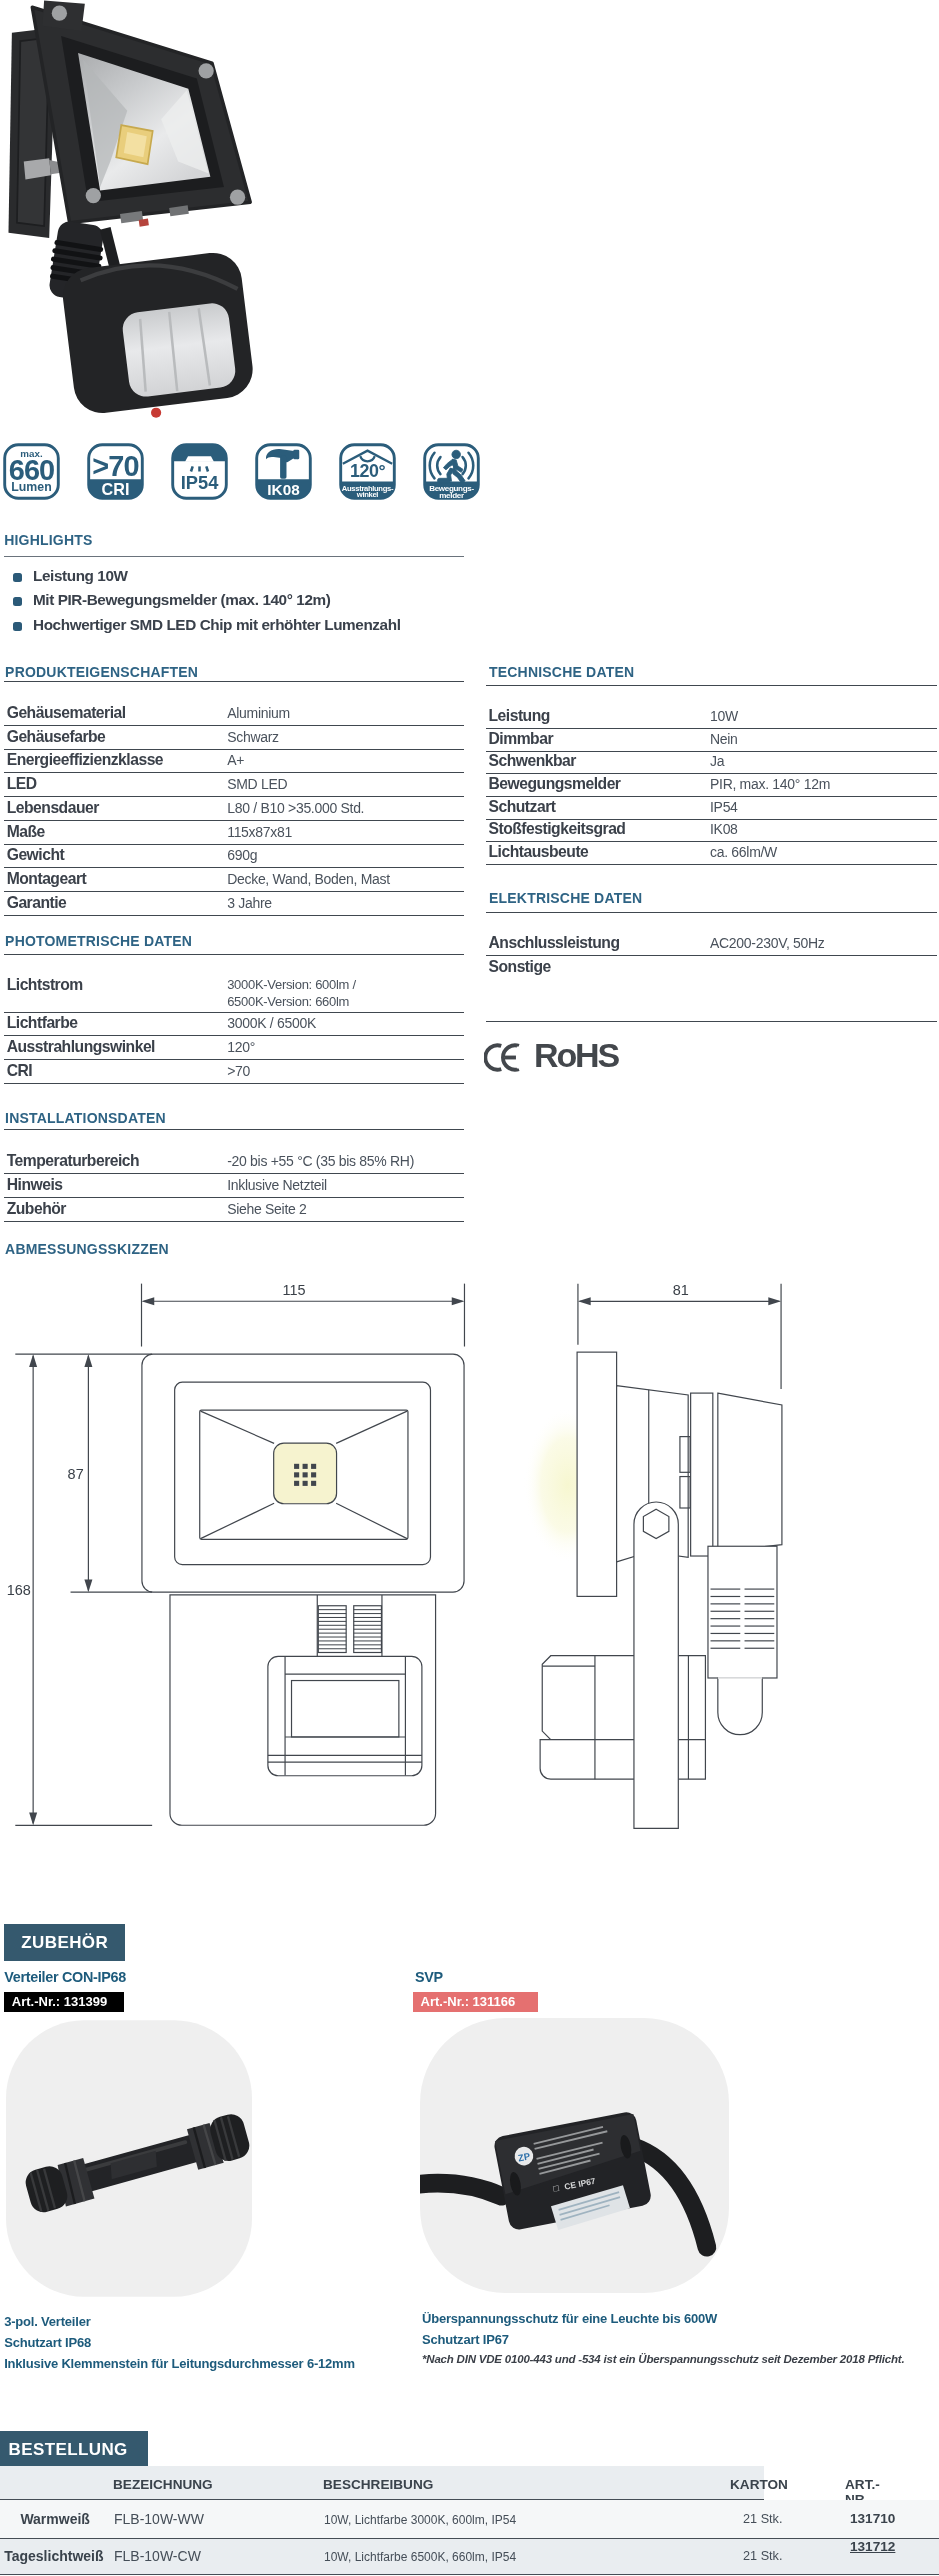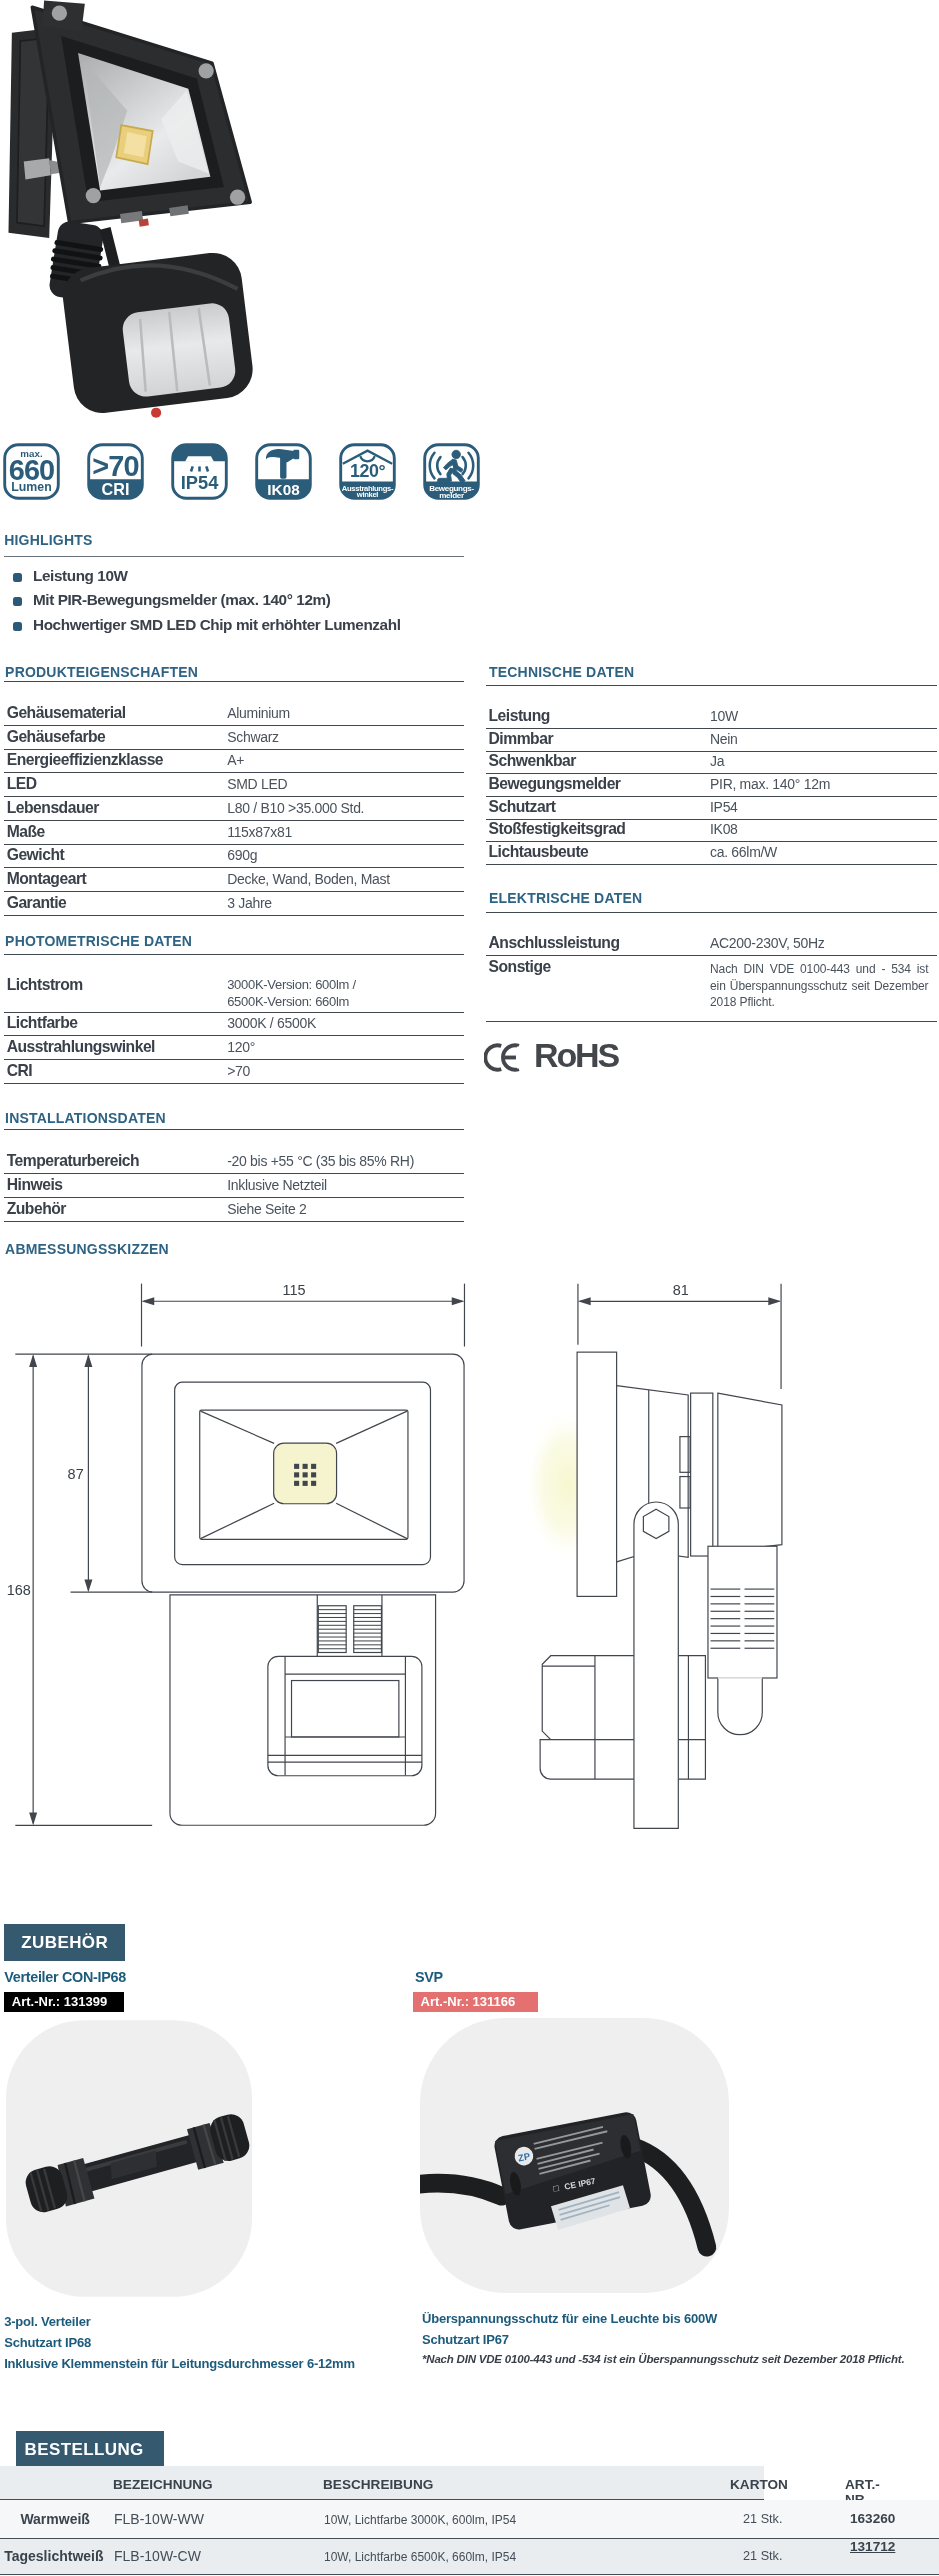--- a/index.html
+++ b/index.html
@@ -265,21 +265,20 @@
 
 <div class="abs h2" style="left:489px;top:890px;">ELEKTRISCHE DATEN</div>
 
 <div class="abs" style="left:486px;top:912px;width:451px;border-top:0.8px solid #40474f;">
   <div class="trow" style="top:0;height:22px">
       <span class="lbl">Anschlussleistung</span>
       <span class="val" style="left:224px">AC200-230V, 50Hz</span>
     </div>
   <div class="trow" style="top:23px;height:65px">
       <span class="lbl" style="bottom:45px">Sonstige</span>
-    <span class="val" style="left:224px;right:8.5px;bottom:10.2px;font-size:12px;line-height:16.6px;text-align:justify;letter-spacing:-0.1px;">Nach DIN VDE 0100-443 und - 534 ist ein Überspannungsschutz seit Dezember 2018 Pflicht.</span>
     </div>
 </div>
 
 <svg class="abs" style="left:484px;top:1043px" width="37" height="29" viewBox="0 0 44 34">
   <g fill="none" stroke="#43474c" stroke-width="4.6">
     <path d="M20.5 3.2 A14.5 14.5 0 1 0 20.5 30.8"></path>
     <path d="M41.5 3.2 A14.5 14.5 0 1 0 41.5 30.8"></path>
   </g>
   <line x1="25" y1="17" x2="38" y2="17" stroke="#43474c" stroke-width="4.6"></line>
   <rect x="39" y="4" width="6" height="26" fill="#fff"></rect>
@@ -545,35 +544,35 @@
     </g>
   </g>
 </svg>
 
 <div class="abs" style="left:4.2px;top:2311px;font-size:13px;font-weight:bold;color:#1d5b7c;line-height:21px;letter-spacing:-0.2px;">3-pol. Verteiler<br>Schutzart IP68<br>Inklusive Klemmenstein für Leitungsdurchmesser 6-12mm</div>
 
 <div class="abs" style="left:422px;top:2308px;font-size:13px;font-weight:bold;color:#1d5b7c;line-height:21px;letter-spacing:-0.2px;">Überspannungsschutz für eine Leuchte bis 600W<br>Schutzart IP67</div>
 
 <div class="abs" style="left:422px;top:2353px;font-size:11.5px;font-style:italic;font-weight:bold;color:#3a3f47;letter-spacing:-0.2px;">*Nach DIN VDE 0100-443 und -534 ist ein Überspannungsschutz seit Dezember 2018 Pflicht.</div>
 
-<div class="abs" style="left:0;top:2431px;width:139px;height:37px;background:#35596e;color:#fff;font-size:17px;font-weight:bold;line-height:37px;padding-left:8.5px;letter-spacing:0.4px;margin-left:16px;">BESTELLUNG</div>
+<div class="abs" style="left:0;top:2431px;width:139px;height:37px;background:#35596e;color:#fff;font-size:17px;font-weight:bold;line-height:37px;padding-left:8.5px;letter-spacing:0.4px;">BESTELLUNG</div>
 
 <div class="abs" style="left:0;top:2466px;width:764px;height:33px;background:#e9edf0;border-bottom:1.3px solid #454d55;">
   <span class="abs" style="left:113px;top:11px;font-size:13.6px;font-weight:bold;color:#3a434c;">BEZEICHNUNG</span>
   <span class="abs" style="left:323px;top:11px;font-size:13.6px;font-weight:bold;color:#3a434c;">BESCHREIBUNG</span>
   <span class="abs" style="left:730px;top:11px;font-size:13.6px;font-weight:bold;color:#3a434c;">KARTON</span>
   <span class="abs" style="left:845px;top:11px;font-size:13.6px;font-weight:bold;color:#3a434c;">ART.-NR.</span>
 </div>
 
 <div class="abs" style="left:0;top:2500px;width:940px;height:38px;background:#f5f7f8;border-bottom:0.8px solid #454d55;">
   <span class="abs" style="left:20.4px;top:11px;font-size:14px;font-weight:bold;color:#3a434c;">Warmweiß</span>
   <span class="abs" style="left:114px;top:11px;font-size:14px;color:#454e58;">FLB-10W-WW</span>
   <span class="abs" style="left:324px;top:12.7px;font-size:12px;color:#454e58;">10W, Lichtfarbe 3000K, 600lm, IP54</span>
   <span class="abs" style="left:743px;top:12px;font-size:12.7px;color:#454e58;">21 Stk.</span>
-  <span class="abs" style="left:850px;top:11px;font-size:13.6px;font-weight:bold;color:#3a434c;">163260</span>
+  <span class="abs" style="left:850px;top:11px;font-size:13.6px;font-weight:bold;color:#3a434c;">131710</span>
 </div>
 
 <div class="abs" style="left:0;top:2539px;width:940px;height:35px;background:#e9edf0;border-bottom:0.8px solid #454d55;">
   <span class="abs" style="left:4.2px;top:9.3px;font-size:14px;font-weight:bold;color:#3a434c;">Tageslichtweiß</span>
   <span class="abs" style="left:114px;top:9.3px;font-size:14px;color:#454e58;">FLB-10W-CW</span>
   <span class="abs" style="left:324px;top:11px;font-size:12px;color:#454e58;">10W, Lichtfarbe 6500K, 660lm, IP54</span>
   <span class="abs" style="left:743px;top:10.2px;font-size:12.7px;color:#454e58;">21 Stk.</span>
   <span class="abs" style="left:850px;top:0;font-size:13.6px;font-weight:bold;color:#3a434c;text-decoration:underline;">131712</span>
 </div>
 

